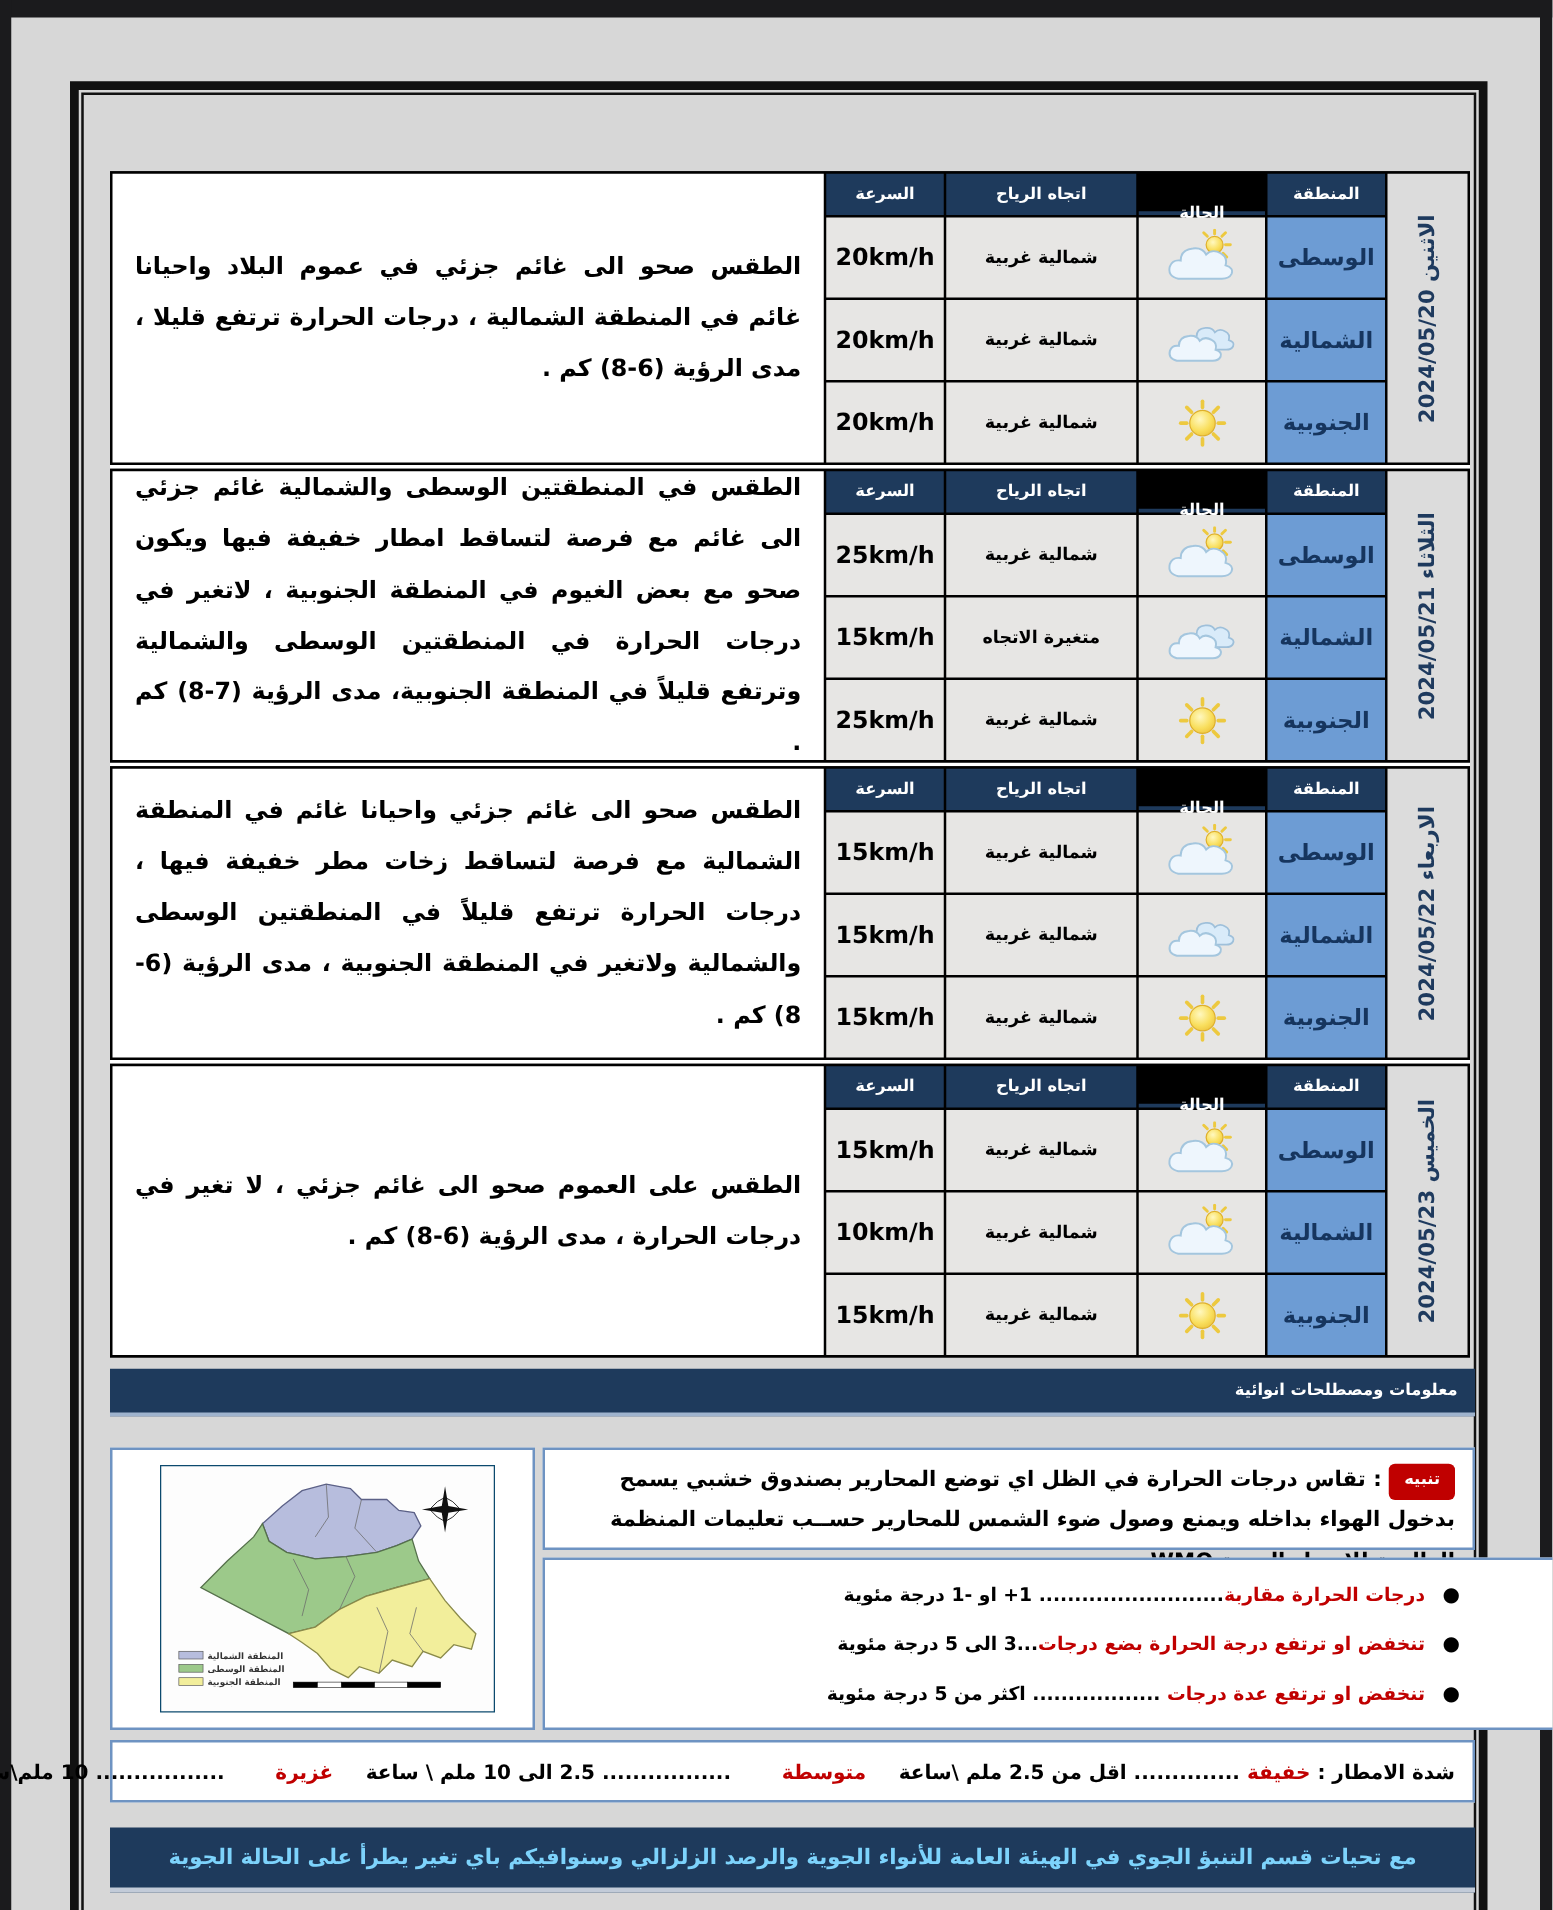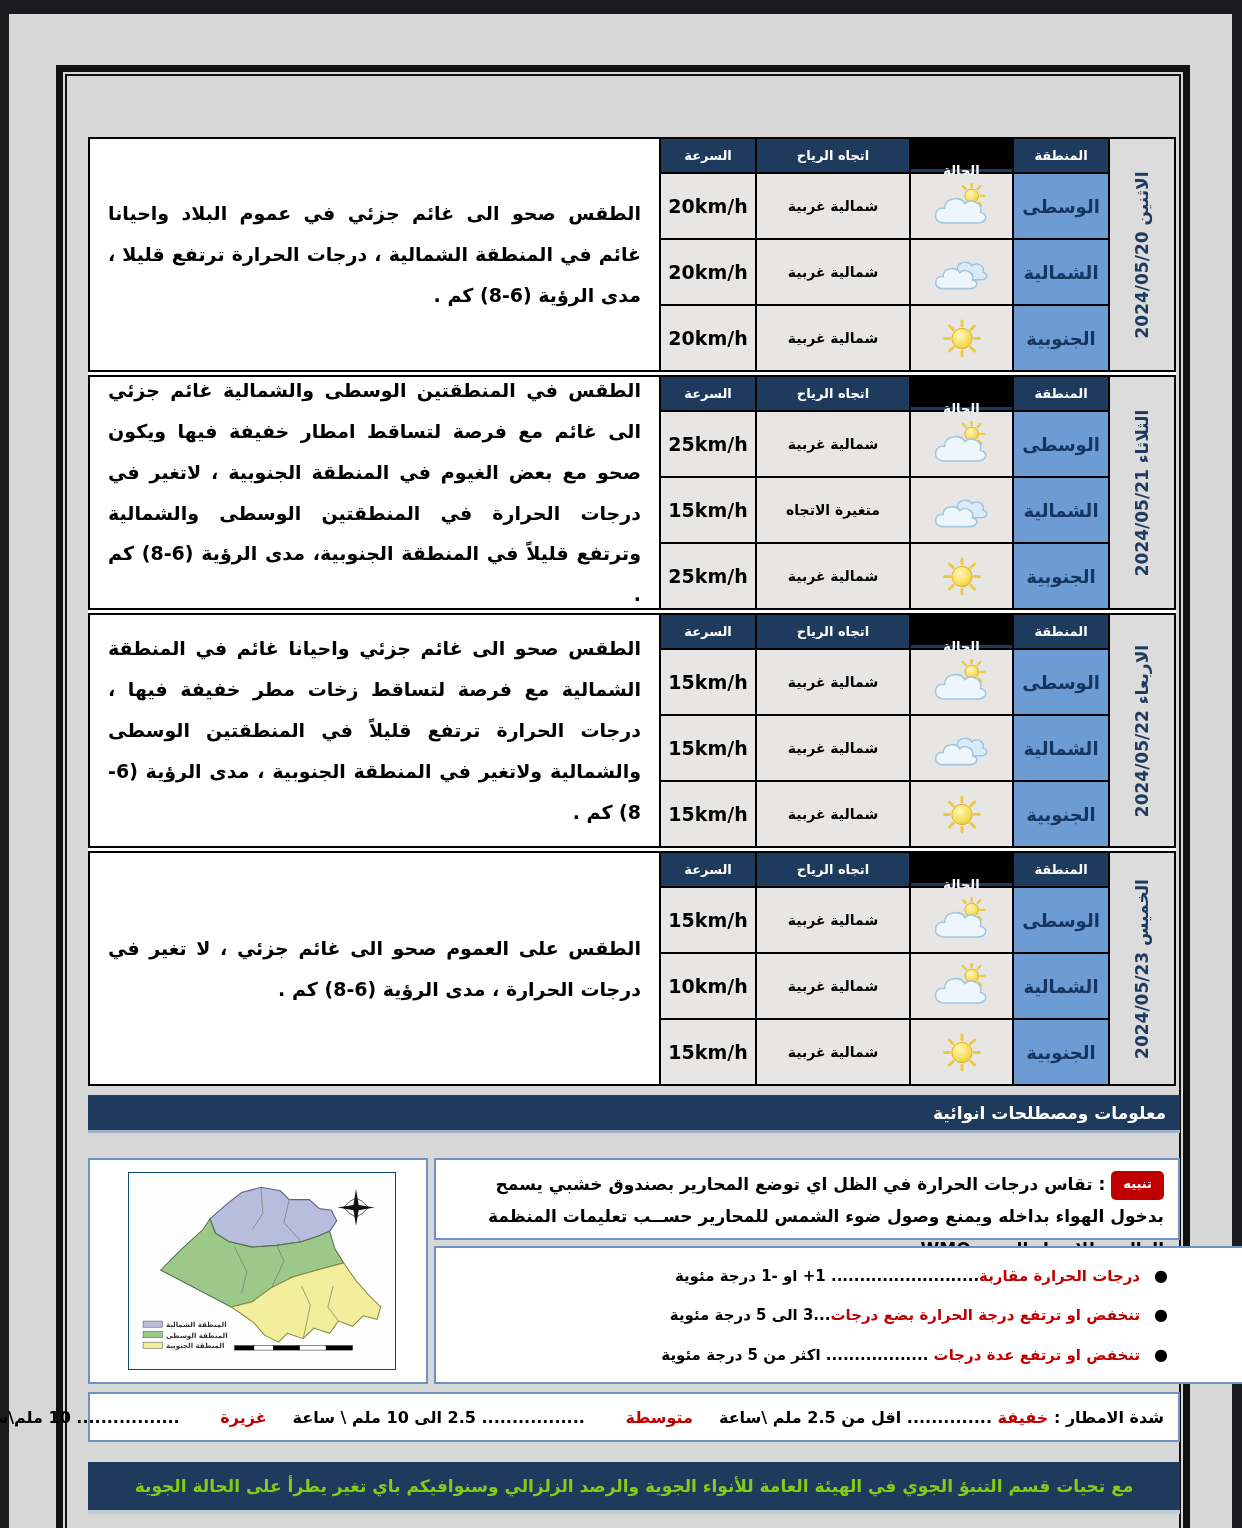--- a/index.html
+++ b/index.html
@@ -47,21 +47,21 @@
   .wind{background:#e7e6e4;font-size:14px;direction:rtl;}
   .speed{background:#e7e6e4;font-size:19px;direction:ltr;}
   .c2{grid-column:2;} .c3{grid-column:3;} .c4{grid-column:4;} .c5{grid-column:5;}
   .r2{grid-row:2;} .r3{grid-row:3;} .r4{grid-row:4;}
   .wicon{width:62px;height:47px;display:block;}
 
   
   .title-bar{
     position:absolute;left:88px;top:1095px;width:1092px;height:38px;
     background:#1e3a5c;color:#fff;display:flex;align-items:center;
-    direction:rtl;padding:0 14px;box-sizing:border-box;font-size:17px;
+    direction:rtl;padding:0 14px;box-sizing:border-box;font-size:13px;
     border-bottom:3px solid #9fb3cd;
   }
   .map-box{
     position:absolute;left:88px;top:1158px;width:340px;height:226px;
     background:#fff;border:2px solid #6e93c2;box-sizing:border-box;
   }
   .map-img{position:absolute;left:38px;top:12px;width:266px;height:196px;border:1px solid #0c4a6e;background:#fdfdfd;}
   .notice-box{
     position:absolute;left:434px;top:1158px;width:746px;height:82px;
     background:#fff;border:2px solid #6e93c2;box-sizing:border-box;
@@ -82,21 +82,21 @@
   .red{color:#c00000;}
   .rain-bar{
     position:absolute;left:88px;top:1392px;width:1092px;height:50px;
     background:#fff;border:2px solid #6e93c2;box-sizing:border-box;
     direction:rtl;display:flex;align-items:center;padding:0 14px;font-size:16px;
     white-space:nowrap;
   }
   .rain-gap{margin-right:26px;margin-left:35px;}
   .footer-bar{
     position:absolute;left:88px;top:1462px;width:1092px;height:52px;
-    background:#1e3a5c;color:#84cc16;display:flex;align-items:center;justify-content:center;
+    background:#1e3a5c;color:#7dd3fc;display:flex;align-items:center;justify-content:center;
     direction:rtl;font-size:17px;border-bottom:4px solid #c2cbd8;box-sizing:border-box;
     text-align:center;
   }
   .legend-text{font-size:8px;fill:#333;font-weight:700;}
 </style>
 </head>
 <body>
 
 <svg width="0" height="0" style="position:absolute" aria-hidden="true">
   <defs>
@@ -188,21 +188,21 @@
   </section>
 
   <section class="day-block">
     <div class="cell date-col">
       <div class="date-text">الثلاثاء 2024/05/21</div>
     </div>
     <div class="cell th c-th-region">المنطقة</div>
     <div class="cell th c-th-cond">الحالة</div>
     <div class="cell th c-th-wind">اتجاه الرياح</div>
     <div class="cell th c-th-speed">السرعة</div>
-    <div class="cell desc-col">الطقس في المنطقتين الوسطى والشمالية غائم جزئي الى غائم مع فرصة لتساقط امطار خفيفة فيها ويكون صحو مع بعض الغيوم في المنطقة الجنوبية ، لاتغير في درجات الحرارة في المنطقتين الوسطى والشمالية وترتفع قليلاً في المنطقة الجنوبية، مدى الرؤية (6-8) كم .</div>
+    <div class="cell desc-col">الطقس في المنطقتين الوسطى والشمالية غائم جزئي الى غائم مع فرصة لتساقط امطار خفيفة فيها ويكون صحو مع بعض الغيوم في المنطقة الجنوبية ، لاتغير في درجات الحرارة في المنطقتين الوسطى والشمالية وترتفع قليلاً في المنطقة الجنوبية، مدى الرؤية (7-8) كم .</div>
     <div class="cell region c2 r2">الوسطى</div>
     <div class="cell cond c3 r2">
         <span>
           <svg class="wicon" viewBox="0 0 64 48">
             <use href="#icon-partly-cloudy"></use>
           </svg>
         </span>
       </div>
     <div class="cell wind c4 r2">شمالية غربية</div>
     <div class="cell speed c5 r2">25km/h</div>

